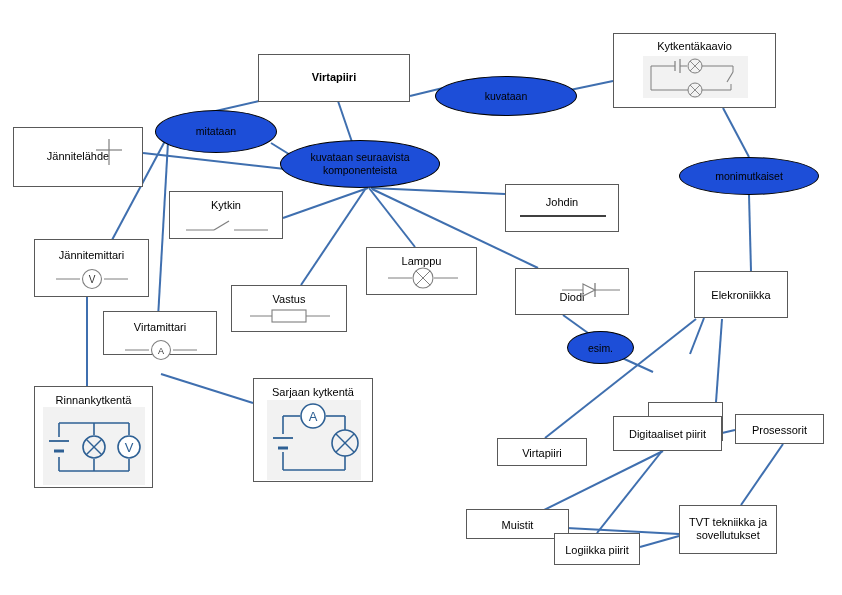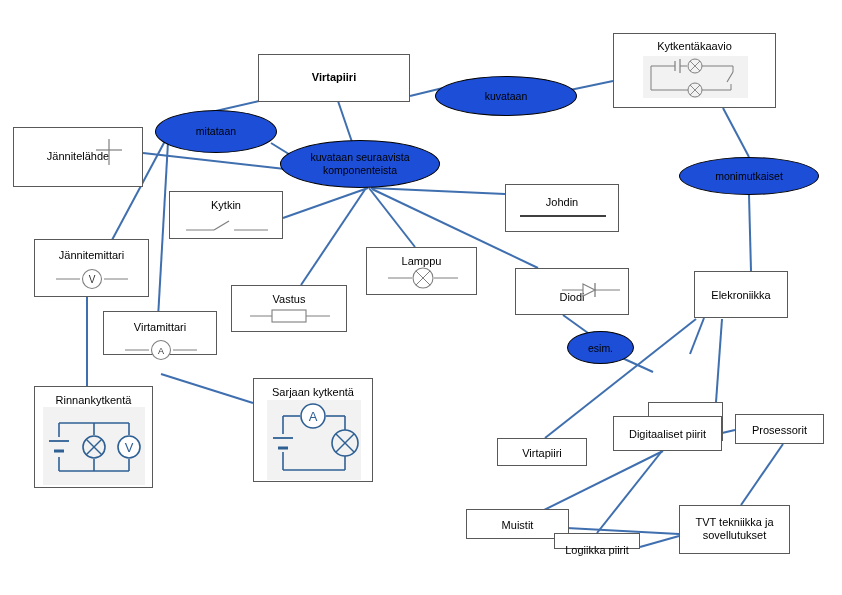--- a/index.html
+++ b/index.html
@@ -234,21 +234,21 @@
       </div>
       <div class="node box" style="left: 613px; top: 416px; width: 109px; height: 35px;">
         <div class="label" style="top: 11px;">Digitaaliset piirit</div>
       </div>
       <div class="node box" style="left: 735px; top: 414px; width: 89px; height: 30px;">
         <div class="label" style="top: 9px;">Prosessorit</div>
       </div>
       <div class="node box" style="left: 466px; top: 509px; width: 103px; height: 30px;">
         <div class="label" style="top: 9px;">Muistit</div>
       </div>
-      <div class="node box" style="left: 554px; top: 533px; width: 86px; height: 16px;">
+      <div class="node box" style="left: 554px; top: 533px; width: 86px; height: 32px;">
         <div class="label" style="top: 10px;">Logiikka piirit</div>
       </div>
-      <div class="node box" style="left: 679px; top: 505px; width: 111px; height: 49px;">
+      <div class="node box" style="left: 679px; top: 505px; width: 98px; height: 49px;">
         <div class="label" style="top: 10px;">TVT tekniikka ja
 sovellutukset</div>
       </div>
     </div>
 </div>
 
 </body></html>

